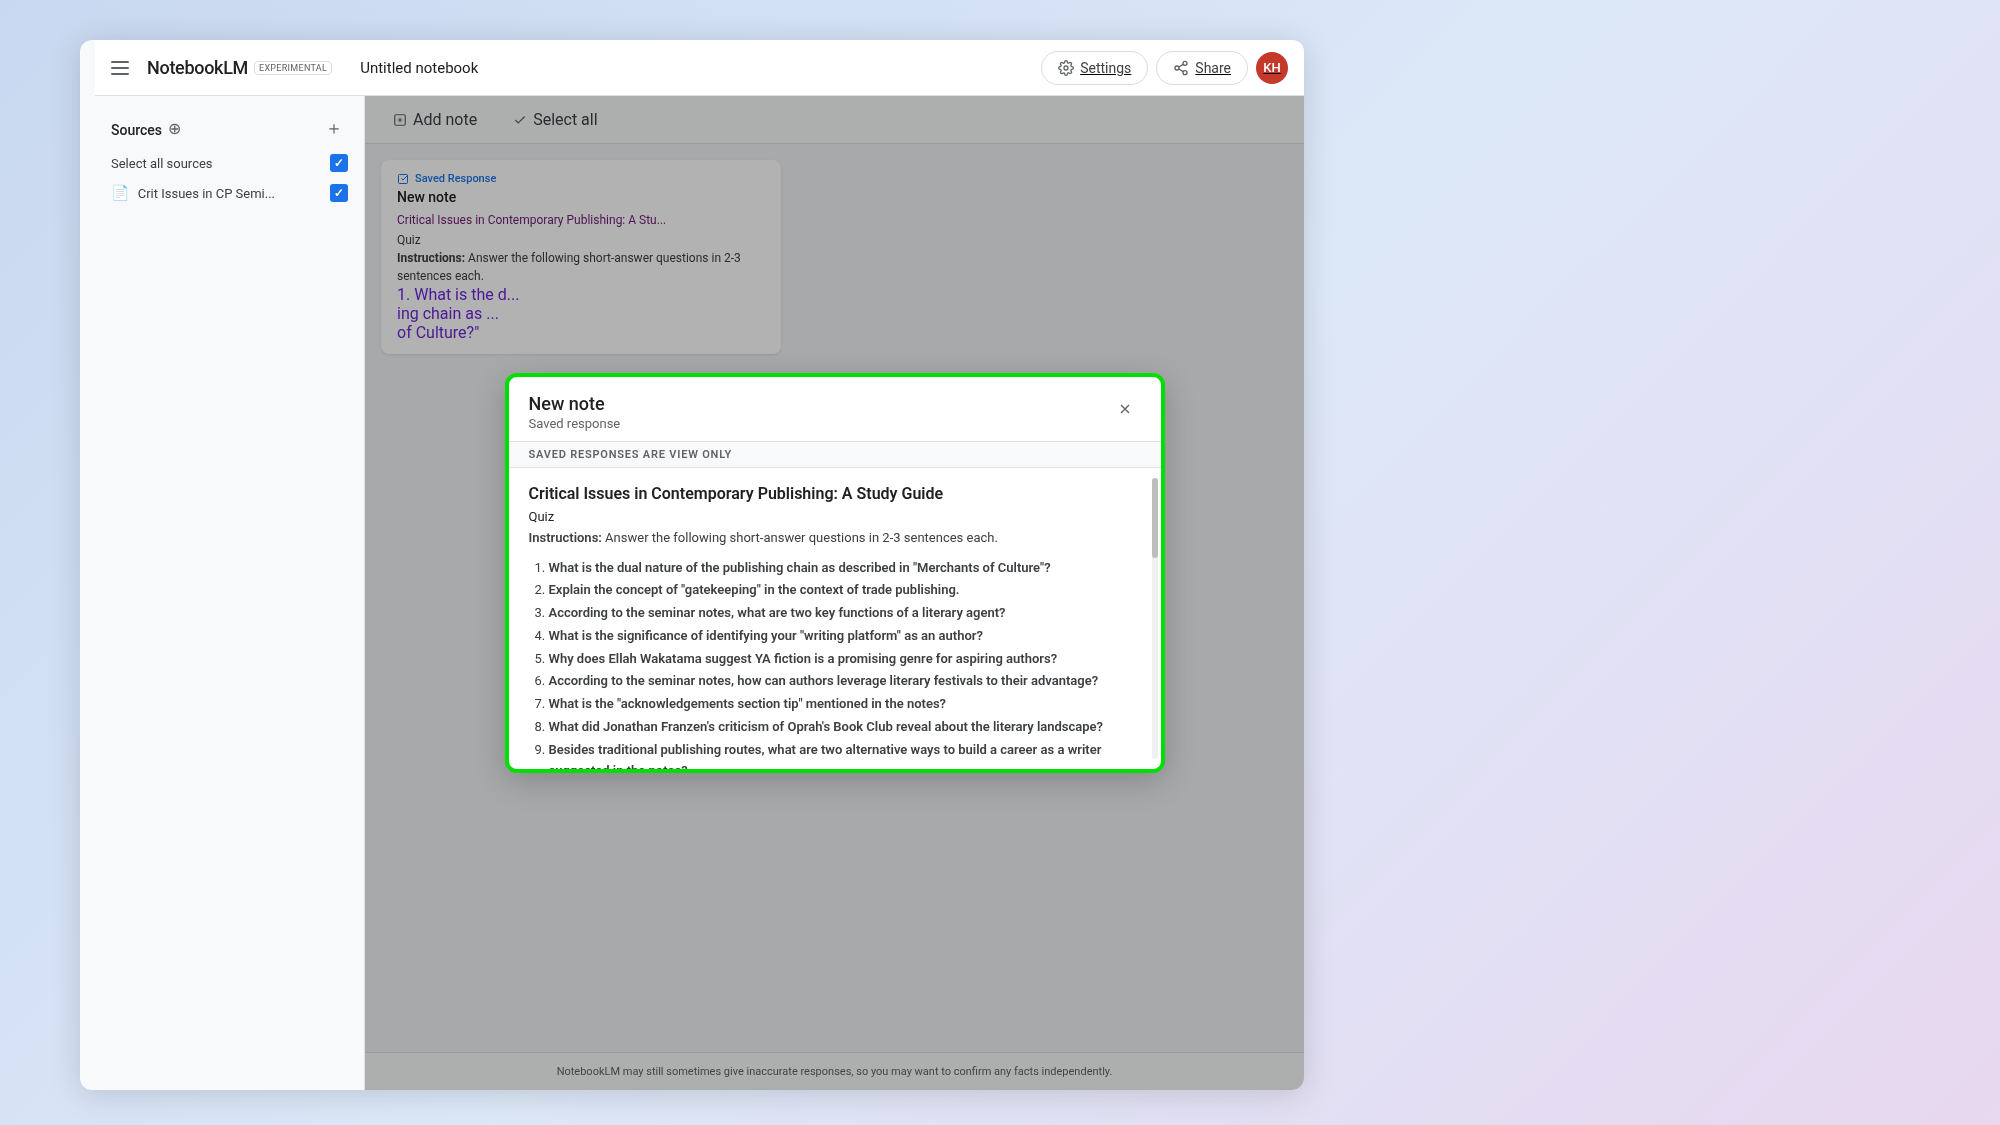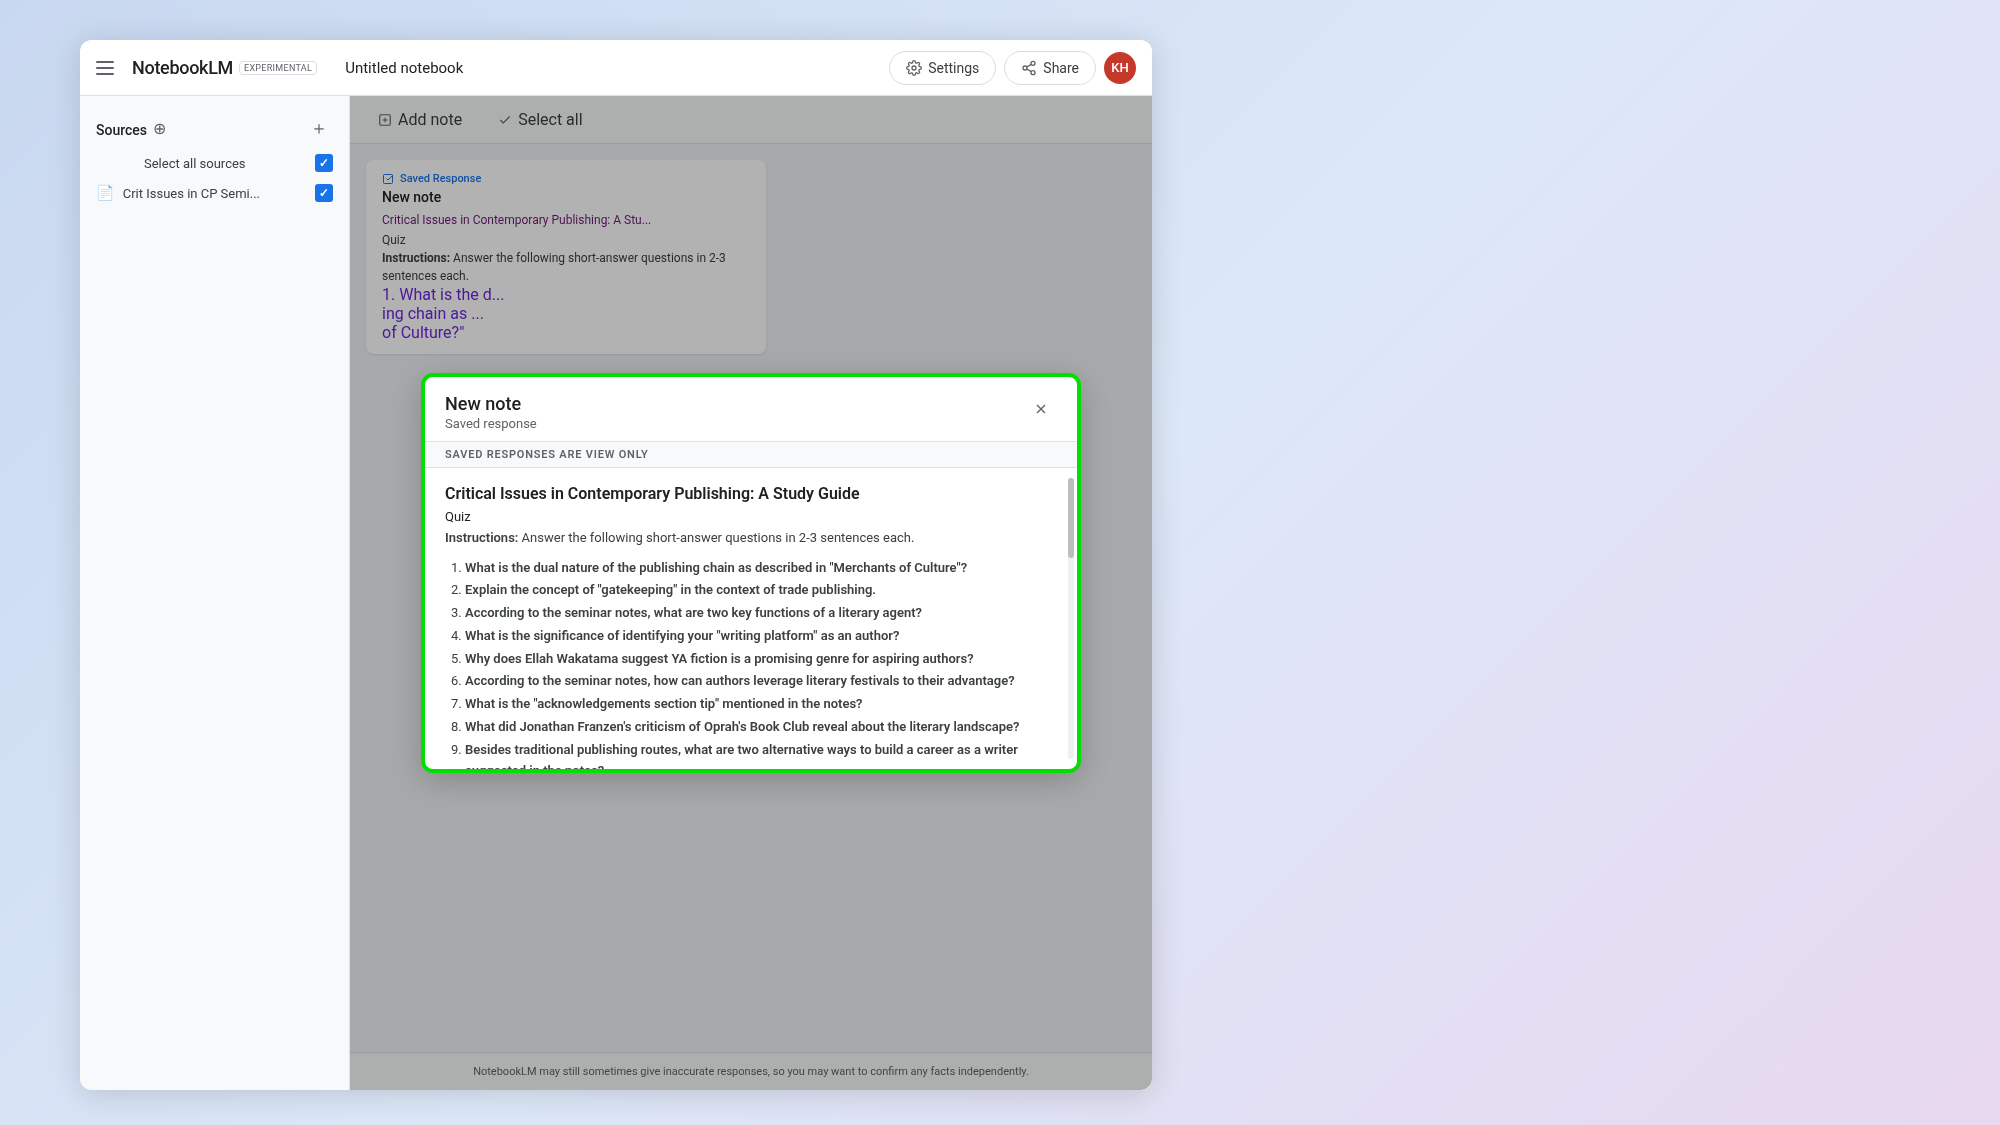--- a/index.html
+++ b/index.html
@@ -7,31 +7,32 @@
       font-family: 'Google Sans', Roboto, Arial, sans-serif;
       background: linear-gradient(135deg, #c8d8f0 0%, #dce8f8 50%, #e8d8f0 100%);
       width: 2000px;
       height: 1125px;
       overflow: hidden;
       position: relative;
     }
 
     
     .app-container {
-      width: 1072px;
+      width: 1224px;
       height: 1050px;
       background: #f8f9fa;
       position: absolute;
       top: 40px;
       left: 80px;
       border-radius: 12px;
       overflow: hidden;
       box-shadow: 0 4px 32px rgba(0,0,0,0.15);
       display: flex;
       flex-direction: column;
+      padding-left: 15px;
     }
 
     
     .header {
       background: #fff;
       border-bottom: 1px solid #e0e0e0;
       height: 56px;
       display: flex;
       align-items: center;
       padding: 0 16px;
@@ -82,20 +83,21 @@
     .notebook-title {
       font-size: 15px;
       color: #202124;
       font-weight: 400;
       margin-left: 16px;
     }
     .header-right {
       display: flex;
       align-items: center;
       gap: 8px;
+      text-decoration: underline;
     }
     .header-btn {
       display: flex;
       align-items: center;
       gap: 6px;
       padding: 8px 16px;
       border-radius: 20px;
       border: 1px solid #dadce0;
       background: #fff;
       font-size: 14px;
@@ -163,21 +165,20 @@
       align-items: center;
       justify-content: center;
       color: #5f6368;
       font-size: 18px;
     }
     .select-all-row {
       display: flex;
       align-items: center;
       justify-content: space-between;
       padding: 6px 16px;
-      margin-left: 48px;
     }
     .select-all-label {
       font-size: 13px;
       color: #3c4043;
     }
     .checkbox {
       width: 18px;
       height: 18px;
       background: #1a73e8;
       border-radius: 3px;

